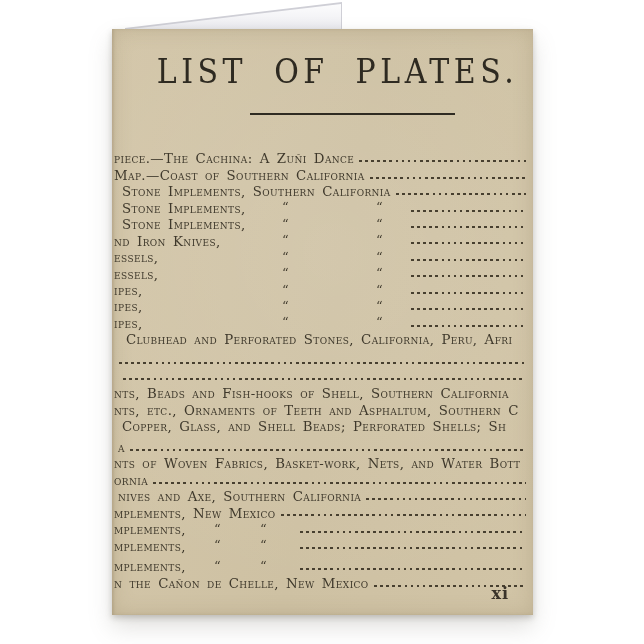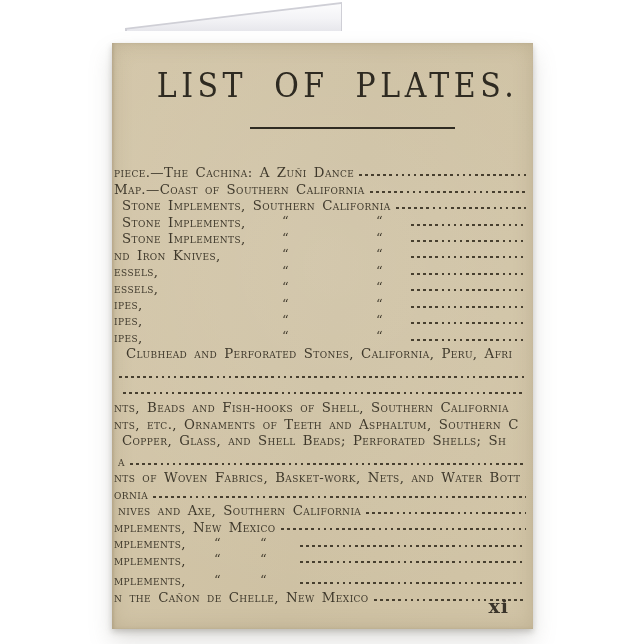--- a/index.html
+++ b/index.html
@@ -14,21 +14,21 @@
     background:#cfcfd6;
     clip-path:polygon(0 90%,100% 0,100% 100%,0 100%);
   }
   .back-face{
     position:absolute;left:127px;top:4px;width:214px;height:27px;
     background:linear-gradient(to bottom,#fcfcfd 0%,#f3f3f6 55%,#e7e7ec 100%);
     clip-path:polygon(0 94%,100% 0,100% 100%,0 100%);
   }
   
   .card{
-    position:absolute;left:112px;top:43px;width:421px;height:586px;
+    position:absolute;left:112px;top:29px;width:421px;height:586px;
     overflow:hidden;
     background:
       radial-gradient(130% 95% at 52% 38%, rgba(255,255,255,.10), rgba(0,0,0,0) 62%),
       linear-gradient(100deg,#d3c6a9 0%,#cec1a3 52%,#d1c4a6 100%);
     box-shadow:
       inset 0 0 20px rgba(122,106,74,.22),
       inset 2px 0 3px rgba(122,106,74,.22),
       0 3px 6px rgba(100,95,85,.30),
       0 12px 22px rgba(120,115,105,.22);
   }
@@ -65,21 +65,21 @@
   .ld{
     height:2px;align-self:center;transform:translateY(3px);
     margin-left:5px;margin-right:7px;
     background:repeating-linear-gradient(90deg,#473f2f 0 2.6px,rgba(0,0,0,0) 2.6px 6.1px);
   }
   .ld-grow{flex:1 1 auto;}
   .ldw{flex:0 0 115px;margin-left:auto;}
   .ldn{flex:0 0 226px;margin-left:auto;}
   .pageno{
     position:absolute;right:24px;bottom:12px;
-    font-size:19px;font-weight:bold;letter-spacing:1px;color:#3a342a;
+    font-size:16px;font-weight:bold;letter-spacing:1px;color:#3a342a;
   }
 </style>
 </head>
 <body>
 
 <div class="back-edge"></div>
 <div class="back-face"></div>
 
 <div class="card">
   <div class="title">LIST OF PLATES.</div>

